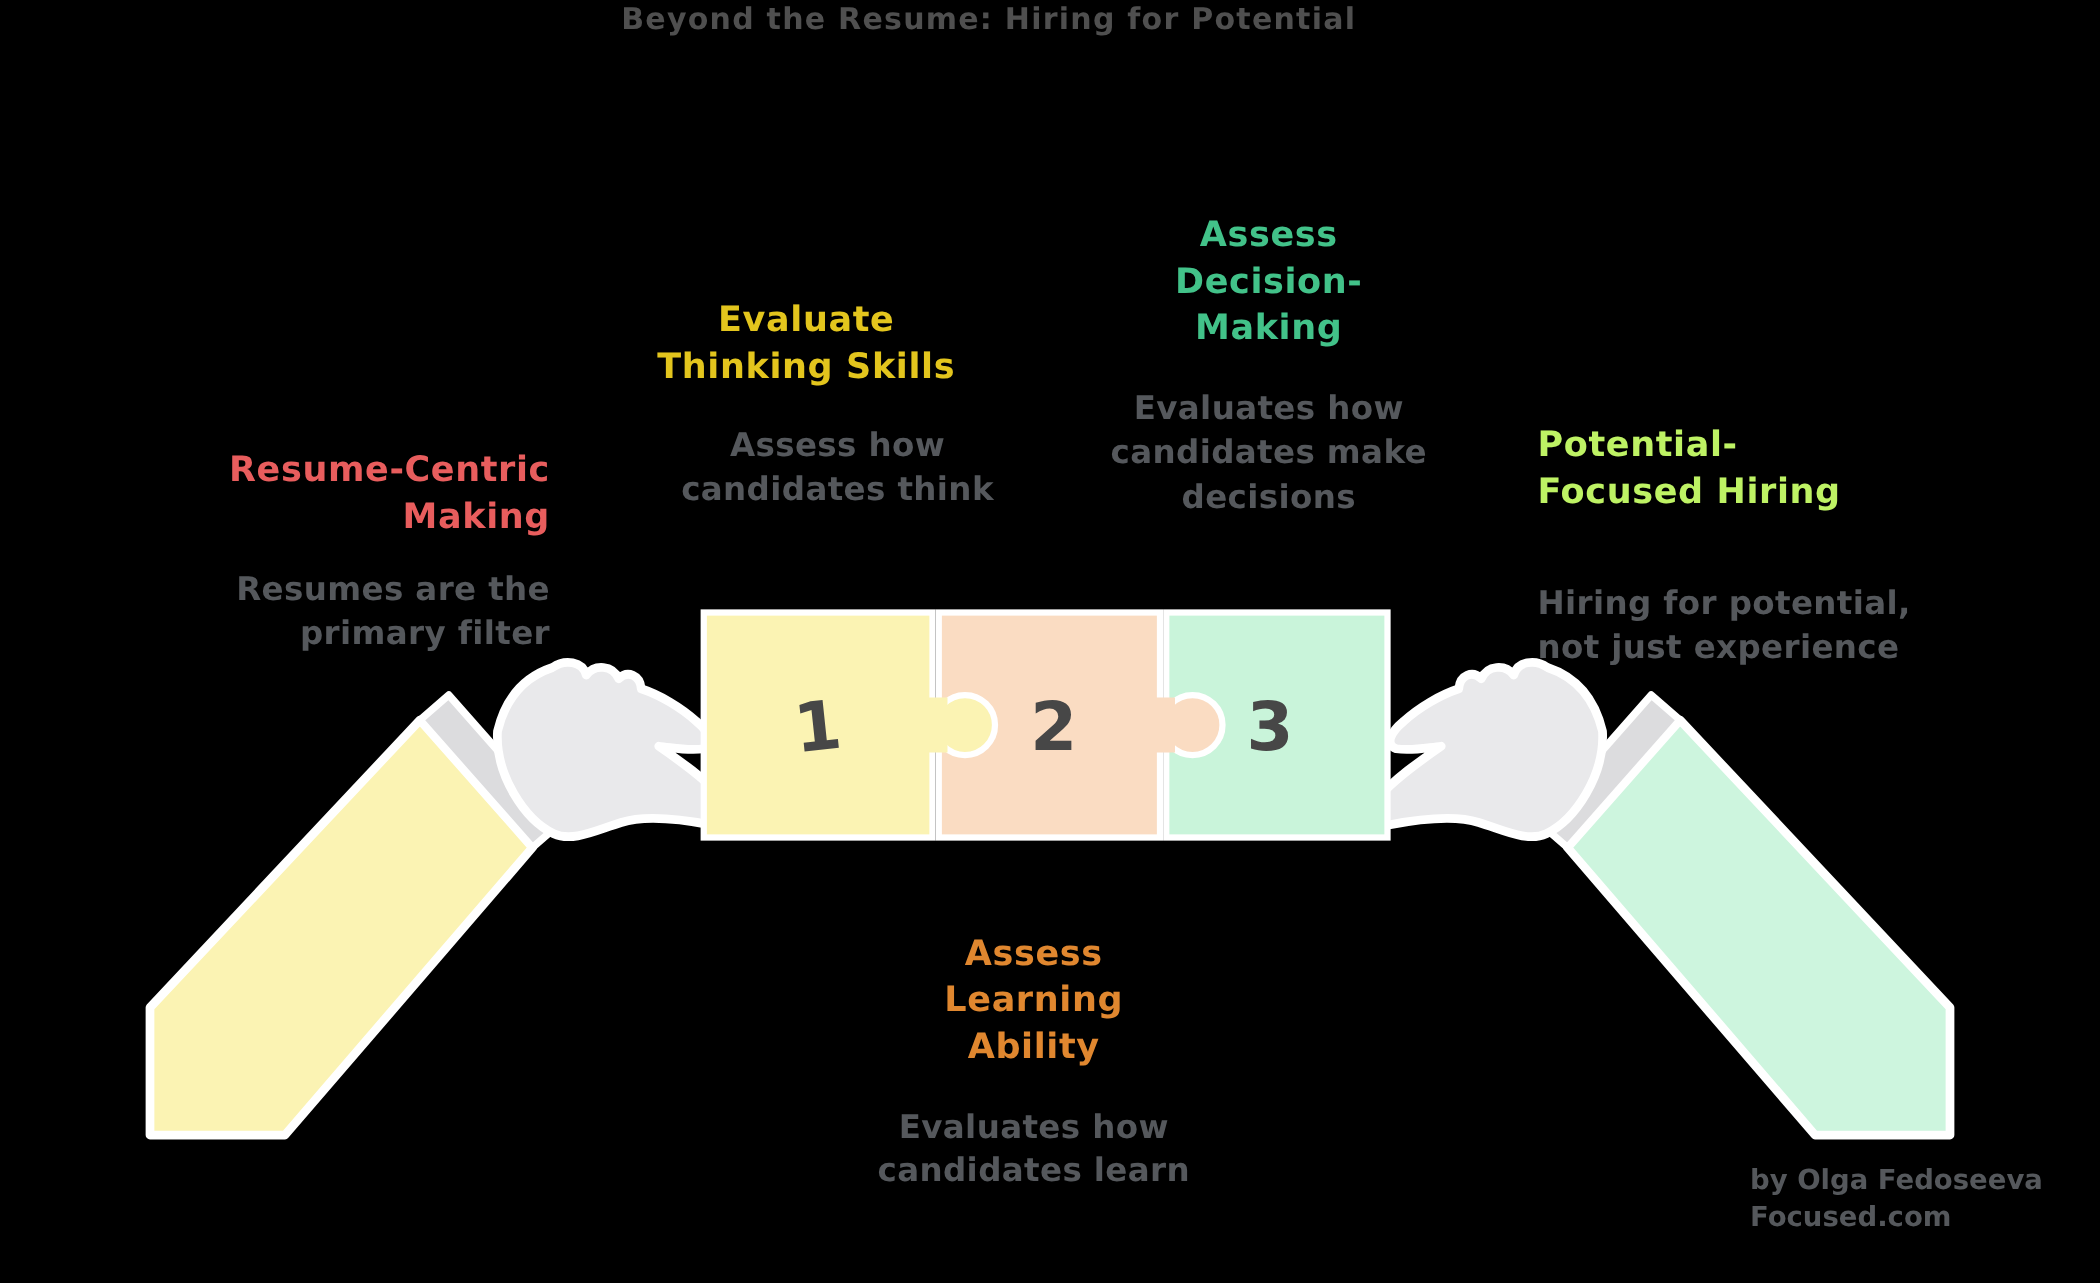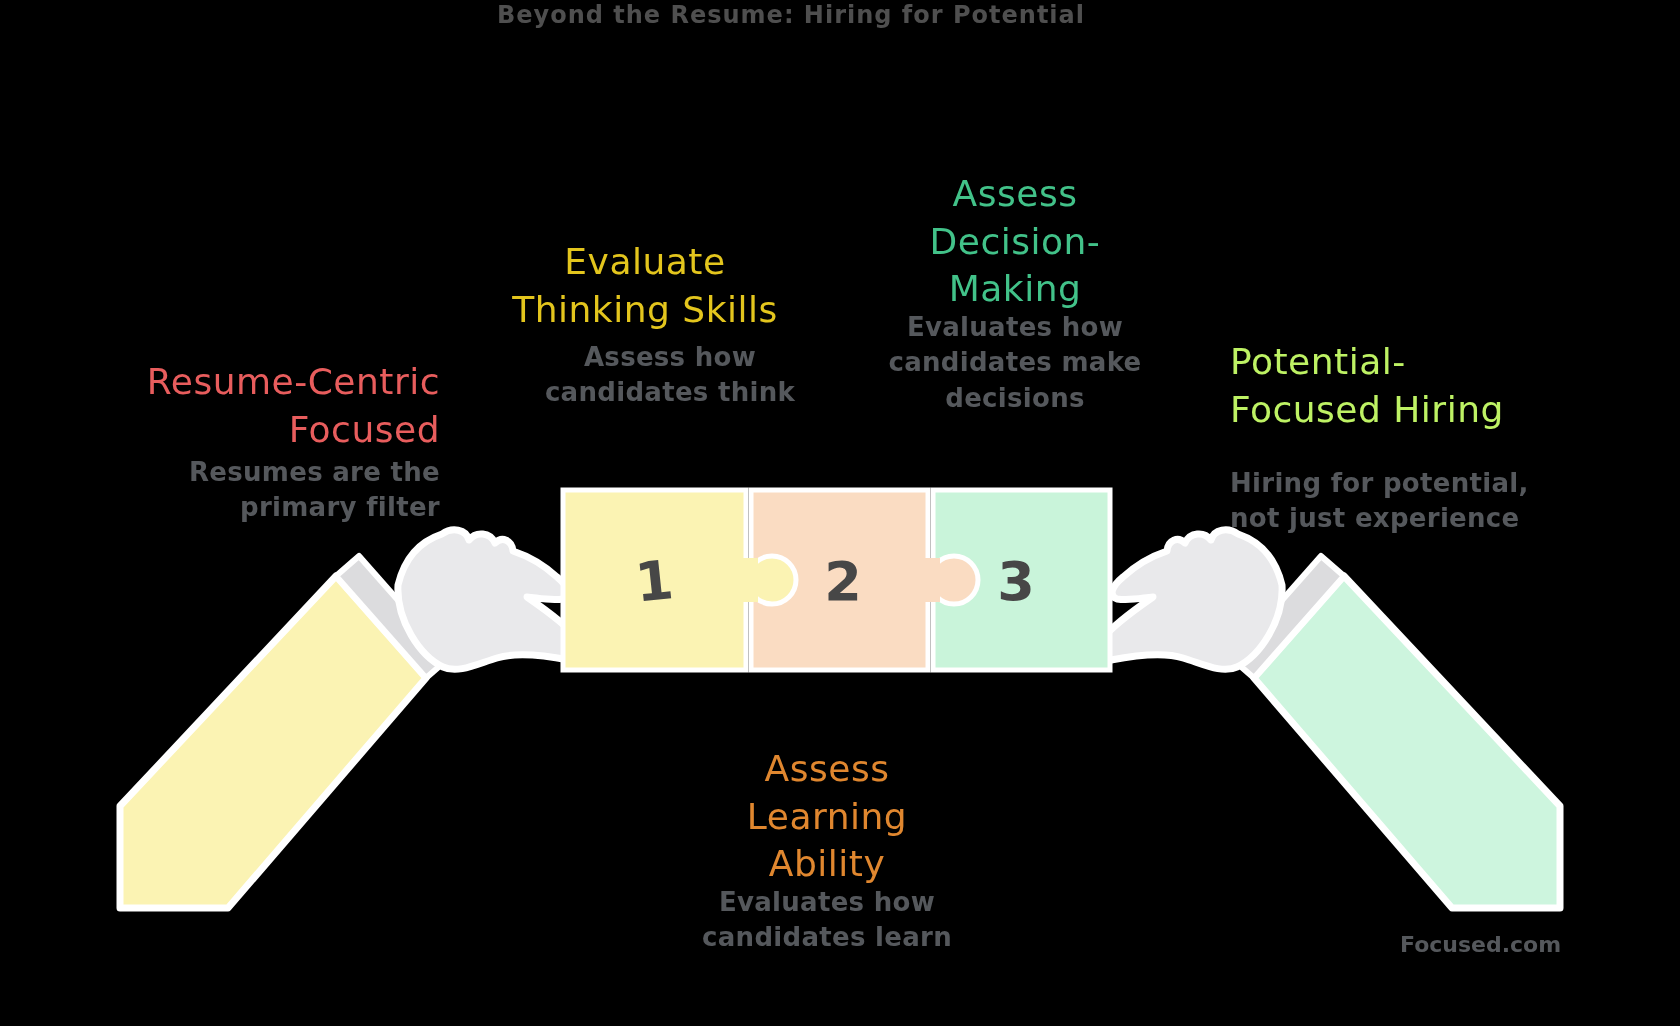--- a/index.html
+++ b/index.html
@@ -22,22 +22,22 @@
   .title {
     left: 0; top: 72; width: 1582px;
     text-align: center;
     font-size: 24px;
     font-weight: bold;
     letter-spacing: 1px;
     color: #4f4f4f;
     line-height: 1.3;
   }
   .heading {
-    font-weight: normal;
-    font-size: 36px;
+    font-weight: bold;
+    font-size: 28px;
     line-height: 1.32;
     letter-spacing: 0.5px;
   }
   .body-text {
     font-weight: bold;
     font-size: 26px;
     line-height: 1.36;
     color: #55585c;
     letter-spacing: 0.3px;
   }
@@ -117,21 +117,21 @@
     <rect x="922" y="558" width="18" height="44" fill="#fadcc2"></rect>
 
     <text x="654" y="600" text-anchor="middle" class="piece-number" fill="#474747" transform="rotate(-6 654 580)">1</text>
     <text x="843" y="600" text-anchor="middle" class="piece-number" fill="#474747">2</text>
     <text x="1016" y="600" text-anchor="middle" class="piece-number" fill="#474747">3</text>
   </svg>
 
   <div class="abs title">Beyond the Resume: Hiring for Potential</div>
 
   <div class="abs pre heading c-red blk-red-h">Resume-Centric
-Focused</div>
+Making</div>
   <div class="abs pre body-text blk-red-b">Resumes are the
 primary filter</div>
 
   <div class="abs pre heading c-yellow blk-yel-h">Evaluate
 Thinking Skills</div>
   <div class="abs pre body-text blk-yel-b">Assess how
 candidates think</div>
 
   <div class="abs pre heading c-green blk-grn-h">Assess
 Decision-
@@ -145,16 +145,17 @@
   <div class="abs pre body-text blk-blu-b">Hiring for potential,
 not just experience</div>
 
   <div class="abs pre heading c-orange blk-org-h">Assess
 Learning
 Ability</div>
   <div class="abs pre body-text blk-org-b">Evaluates how
 candidates learn</div>
 
   <div class="abs attribution">
+    <div>by Olga Fedoseeva</div>
     <div>Focused.com</div>
   </div>
 
 </div>
 
 </body></html>

